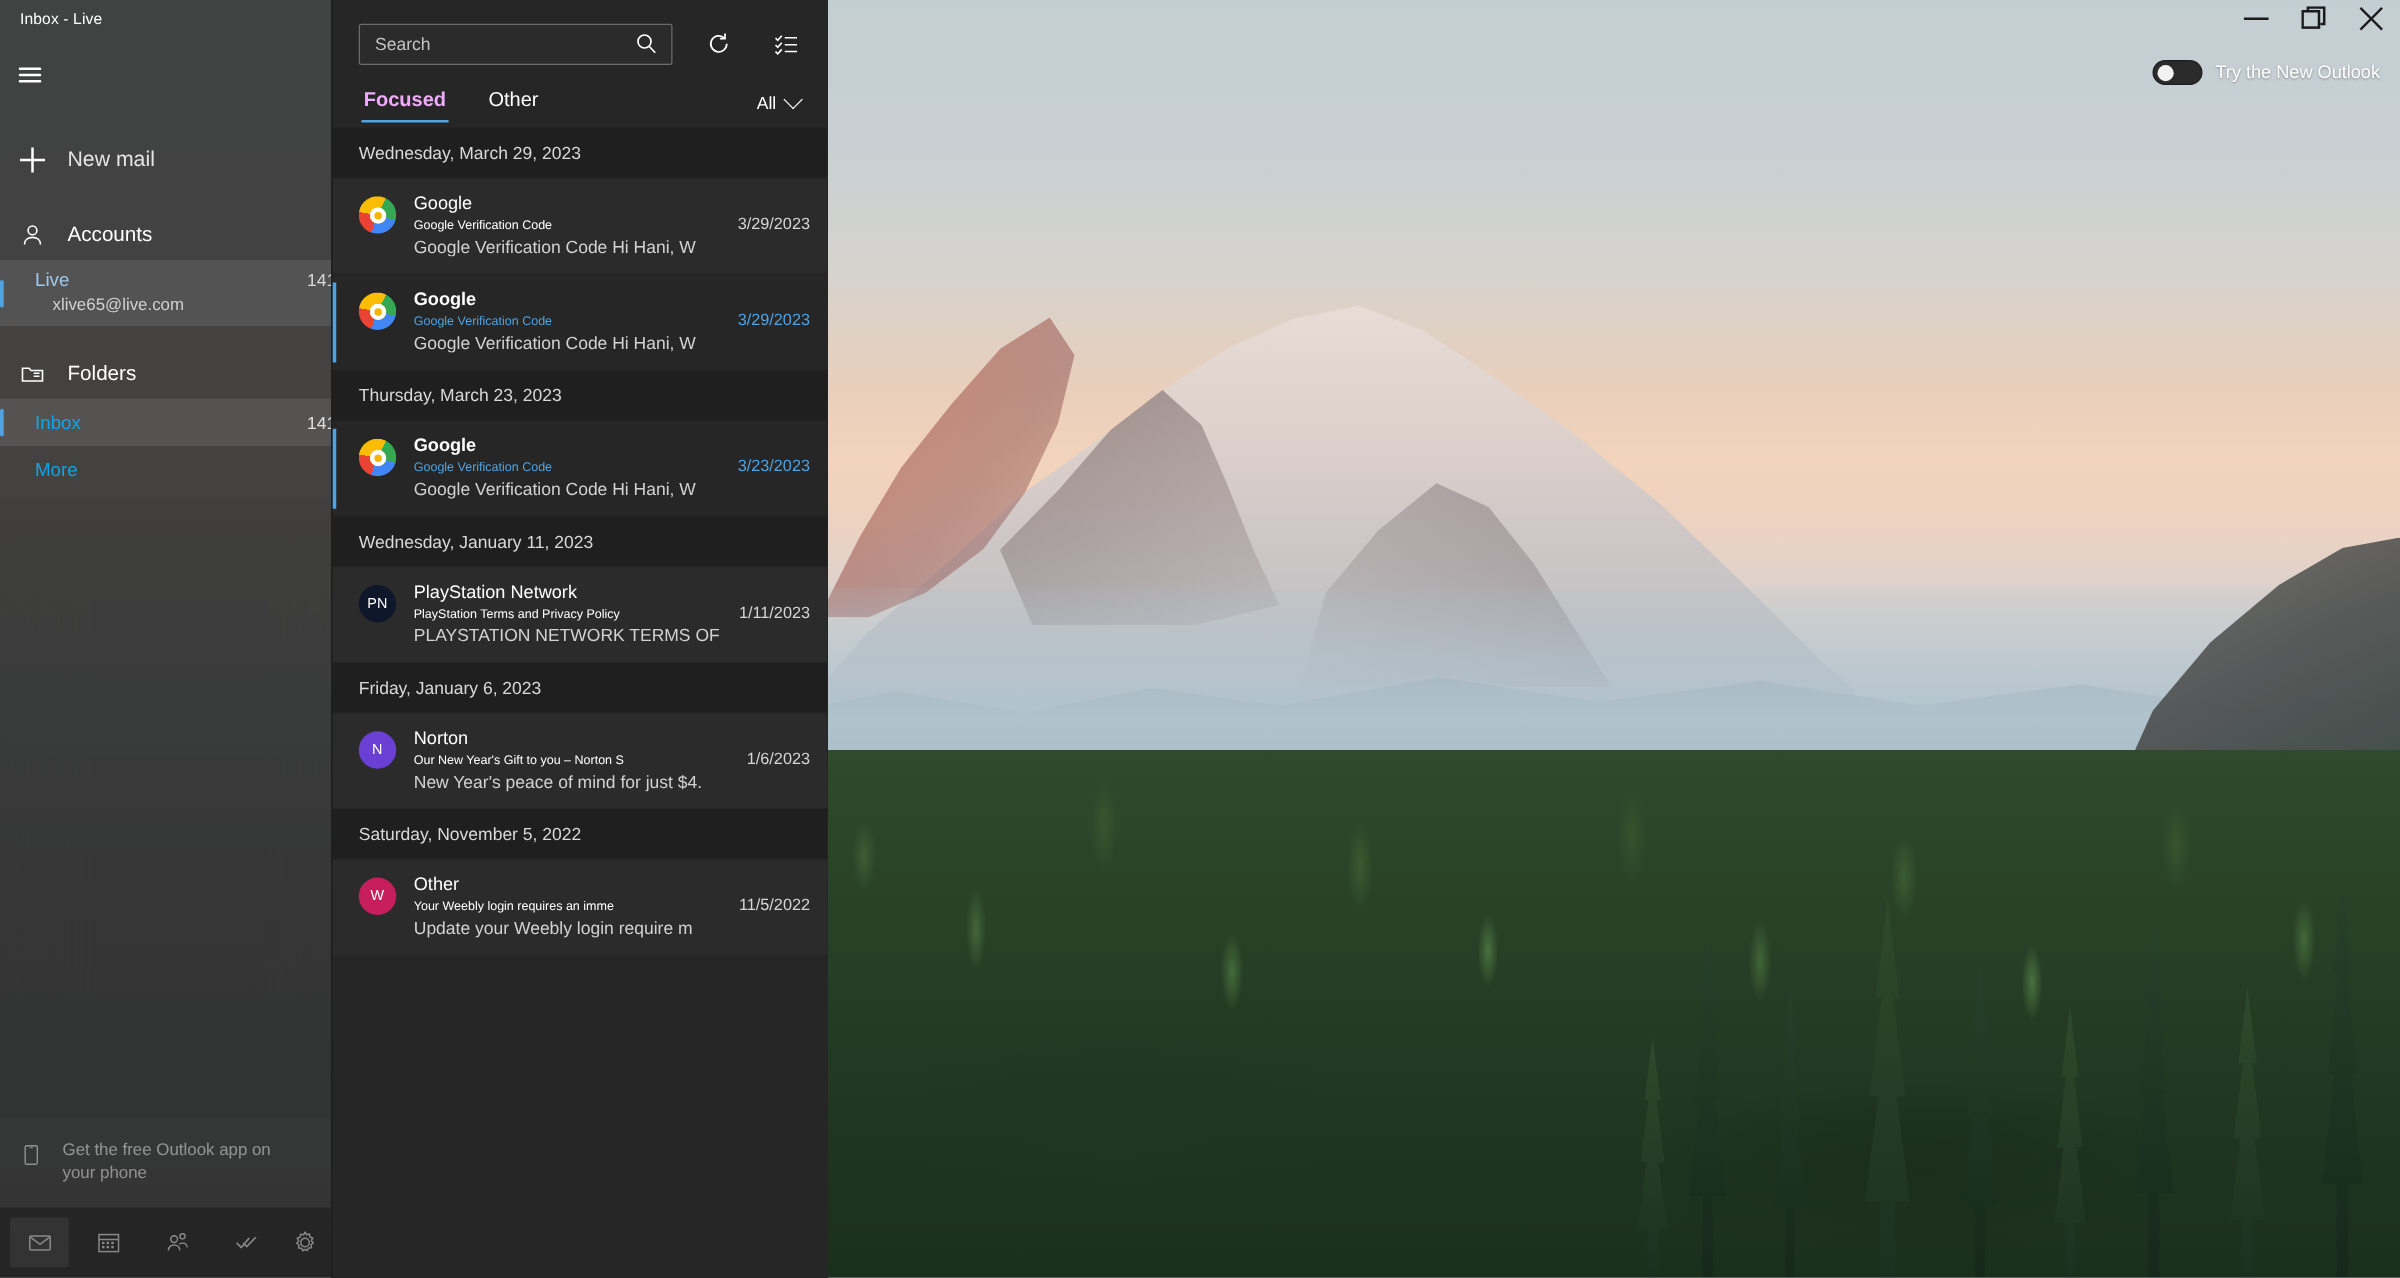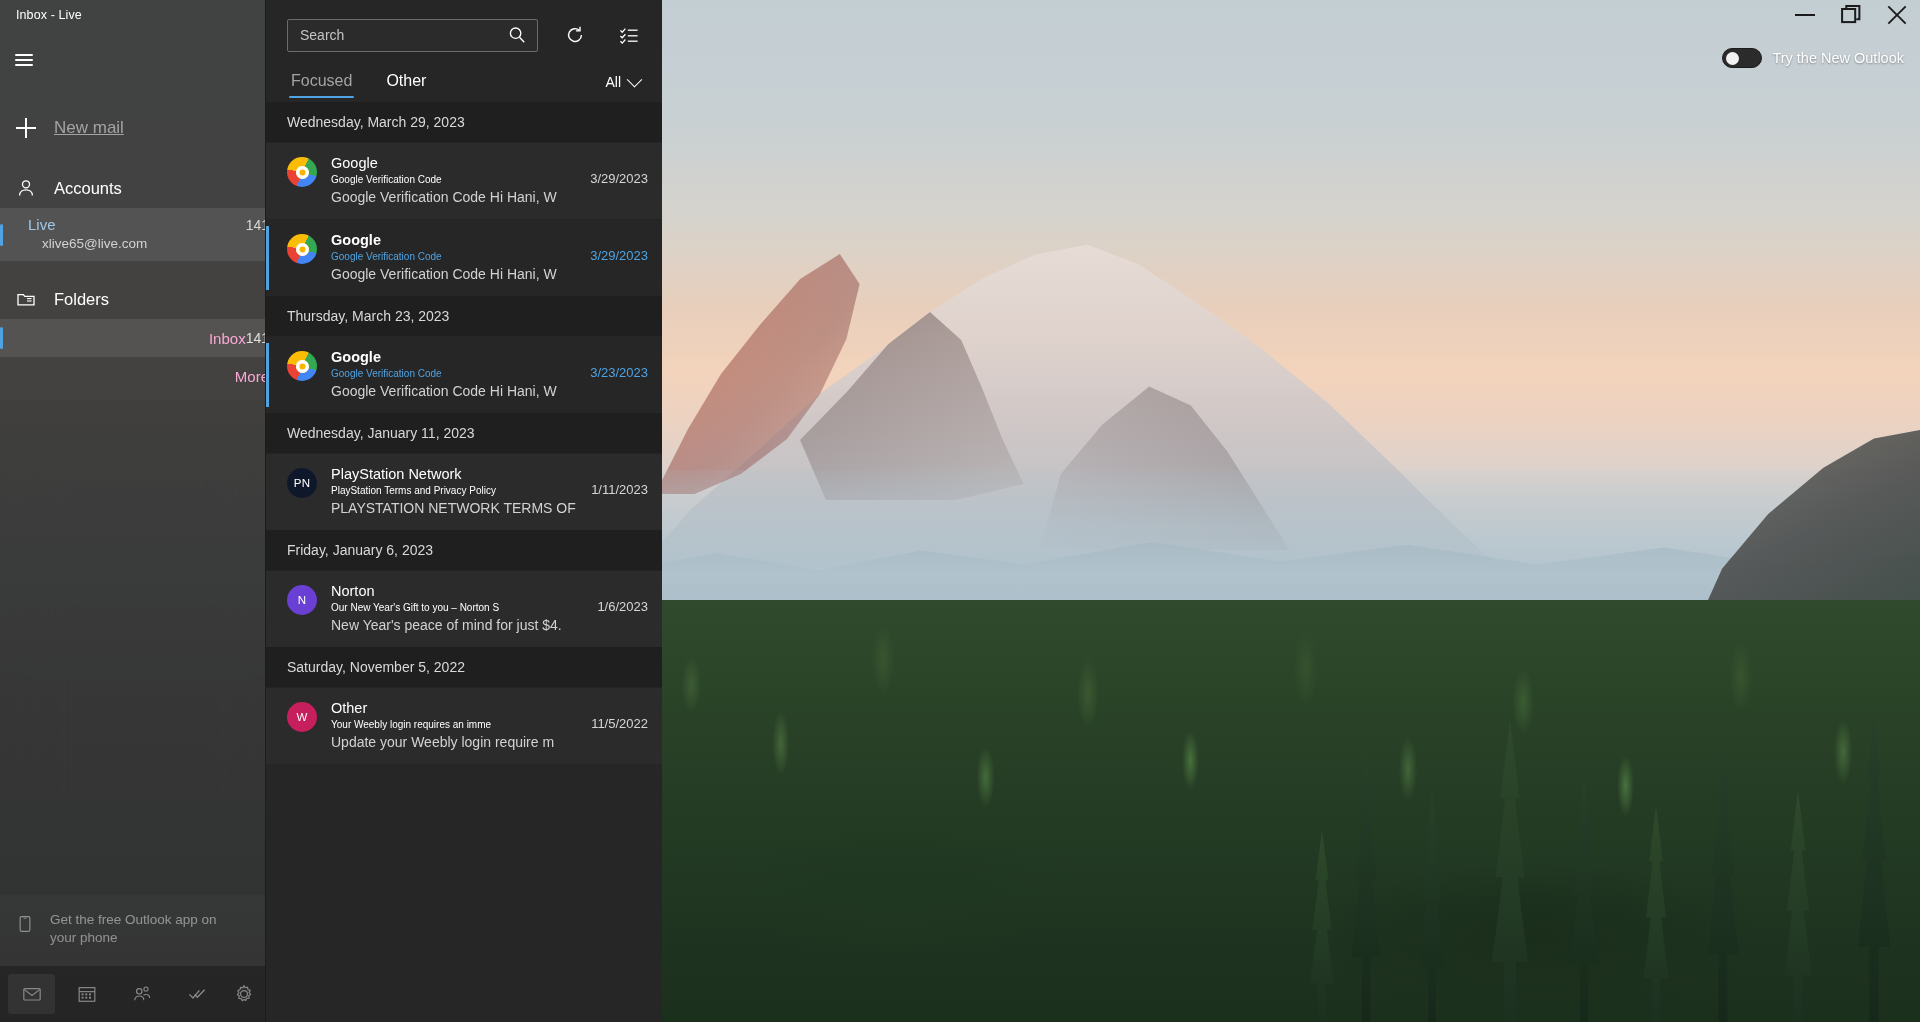--- a/index.html
+++ b/index.html
@@ -135,21 +135,21 @@
   .new-mail {
     display: flex; align-items: center; gap: 18px;
     height: 44px; margin-top: 26px; padding-left: 16px; cursor: pointer;
   }
   .nm-plus { width: 20px; height: 20px; position: relative; }
   .nm-plus::before, .nm-plus::after {
     content: ""; position: absolute; background: #fff;
   }
   .nm-plus::before { left: 0; top: 9.2px; width: 20px; height: 1.6px; }
   .nm-plus::after { top: 0; left: 9.2px; height: 20px; width: 1.6px; }
-  .nm-label { font-size: 17px; color: #a3a3a3; text-decoration: underline; }
+  .nm-label { font-size: 17px; color: #e5e5e5; }
 
   .section-head {
     display: flex; align-items: center; gap: 18px;
     height: 40px; margin-top: 18px; padding-left: 16px; cursor: pointer;
   }
   .section-head .sh-label { font-size: 16.5px; color: #fff; }
   .ico { width: 20px; height: 20px; display: block; }
 
   .nav-row {
     position: relative; display: flex; align-items: center;
@@ -158,21 +158,21 @@
   .nav-row.selected { background: rgba(255,255,255,.09); }
   .nav-row.selected::before {
     content: ""; position: absolute; left: 0; top: 50%; transform: translateY(-50%);
     width: 3px; height: 22px; background: #4fa3e3; border-radius: 2px;
   }
   .acct-block { padding-top: 8px; padding-bottom: 10px; flex-direction: column; align-items: stretch; }
   .acct-line { display: flex; align-items: baseline; justify-content: space-between; }
   .acct-name { font-size: 15px; color: #9ec7e8; }
   .acct-count { font-size: 14px; color: #d8d8d8; }
   .acct-email { font-size: 13.5px; color: #d2d2d2; margin-top: 3px; margin-left: 14px; }
-  .fld-name { font-size: 15px; color: #f9a8d4; flex: 1; text-align: right; }
+  .fld-name { font-size: 15px; color: #0ea5e9; flex: 1; }
   .fld-count { font-size: 14px; color: #e0e0e0; }
   .fld-row { min-height: 38px; }
 
   
   .promo {
     margin-top: auto; display: flex; align-items: flex-start; gap: 16px;
     padding: 16px 16px 18px 16px;
     background: rgba(255,255,255,.045);
     cursor: pointer;
   }
@@ -214,21 +214,21 @@
     cursor: pointer; border-radius: 2px;
   }
 
   .tabs-row {
     display: flex; align-items: flex-end; padding: 14px 16px 0 21px; gap: 26px;
   }
   .tab {
     position: relative; font-size: 16px; padding: 6px 4px 12px 4px;
     color: #ffffff; cursor: pointer;
   }
-  .tab.active { color: #a3a3a3; }
+  .tab.active { color: #f0abfc; font-weight: bold; }
   .tab.active::after {
     content: ""; position: absolute; left: 2px; right: 2px; bottom: 4px;
     height: 2px; background: #4fa3e3; border-radius: 2px;
   }
   .filter {
     margin-left: auto; display: flex; align-items: center; gap: 8px;
     color: #fff; font-size: 14px; padding: 6px 6px 12px 6px; cursor: pointer;
   }
   .chev { width: 11px; height: 11px; border-right: 1.6px solid #fff; border-bottom: 1.6px solid #fff;
           transform: rotate(45deg) translate(-2px,-2px); }

